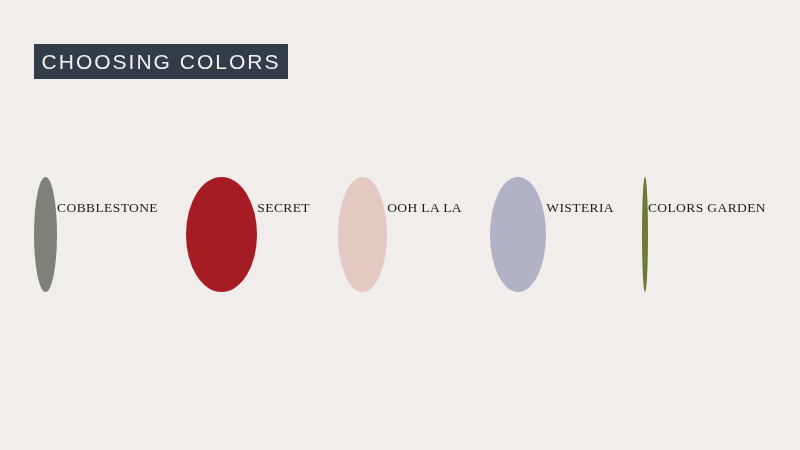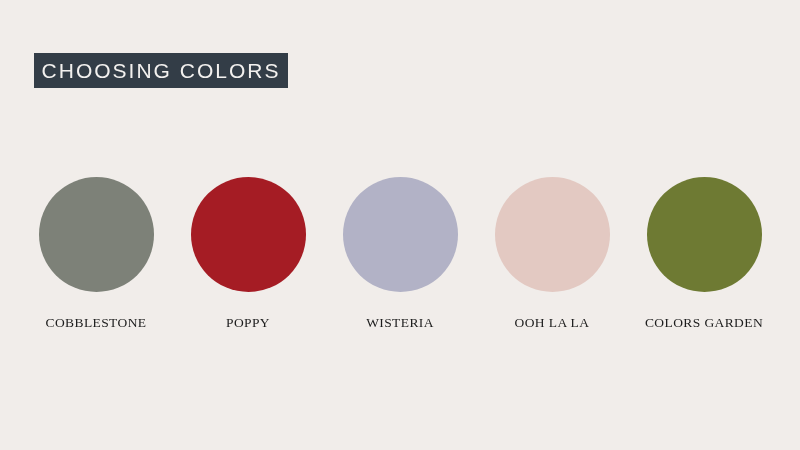--- a/index.html
+++ b/index.html
@@ -16,21 +16,21 @@
   .slide {
     position: relative;
     width: 800px;
     height: 450px;
     background: #F1EDEA;
   }
   
   .title-bar {
     position: absolute;
     left: 34px;
-    top: 53px;
+    top: 44px;
     width: 254px;
     height: 35px;
     background: #333D47;
     display: flex;
     align-items: center;
     justify-content: center;
     box-sizing: border-box;
     padding: 0 6px;
   }
   .title-text {
@@ -48,22 +48,21 @@
     left: 34px;
     top: 177px;
     width: 732px;
     display: flex;
     justify-content: space-between;
     align-items: flex-start;
   }
   .swatch {
     width: 124px;
     display: flex;
-    flex-direction: column;
-    align-items: center;
+    flex-direction: row;
   }
   .swatch-circle {
     width: 115px;
     height: 115px;
     border-radius: 50%;
   }
   .swatch-label {
     margin-top: 23px;
     font-family: "Liberation Serif", serif;
     font-size: 13.5px;
@@ -85,31 +84,31 @@
 
   <div class="swatch-row">
 
     <div class="swatch">
       <div class="swatch-circle" style="background: rgb(125, 129, 120);"></div>
       <div class="swatch-label">COBBLESTONE</div>
     </div>
 
     <div class="swatch">
       <div class="swatch-circle" style="background: rgb(165, 28, 36);"></div>
-      <div class="swatch-label">POPPY</div>
+      <div class="swatch-label">SECRET</div>
+    </div>
+
+    <div class="swatch">
+      <div class="swatch-circle" style="background: rgb(227, 201, 194);"></div>
+      <div class="swatch-label">OOH LA LA</div>
     </div>
 
     <div class="swatch">
       <div class="swatch-circle" style="background: rgb(178, 178, 198);"></div>
       <div class="swatch-label">WISTERIA</div>
-    </div>
-
-    <div class="swatch">
-      <div class="swatch-circle" style="background: rgb(227, 201, 194);"></div>
-      <div class="swatch-label">OOH LA LA</div>
     </div>
 
     <div class="swatch">
       <div class="swatch-circle" style="background: rgb(110, 122, 51);"></div>
       <div class="swatch-label">COLORS GARDEN</div>
     </div>
 
   </div>
 </div>
 

